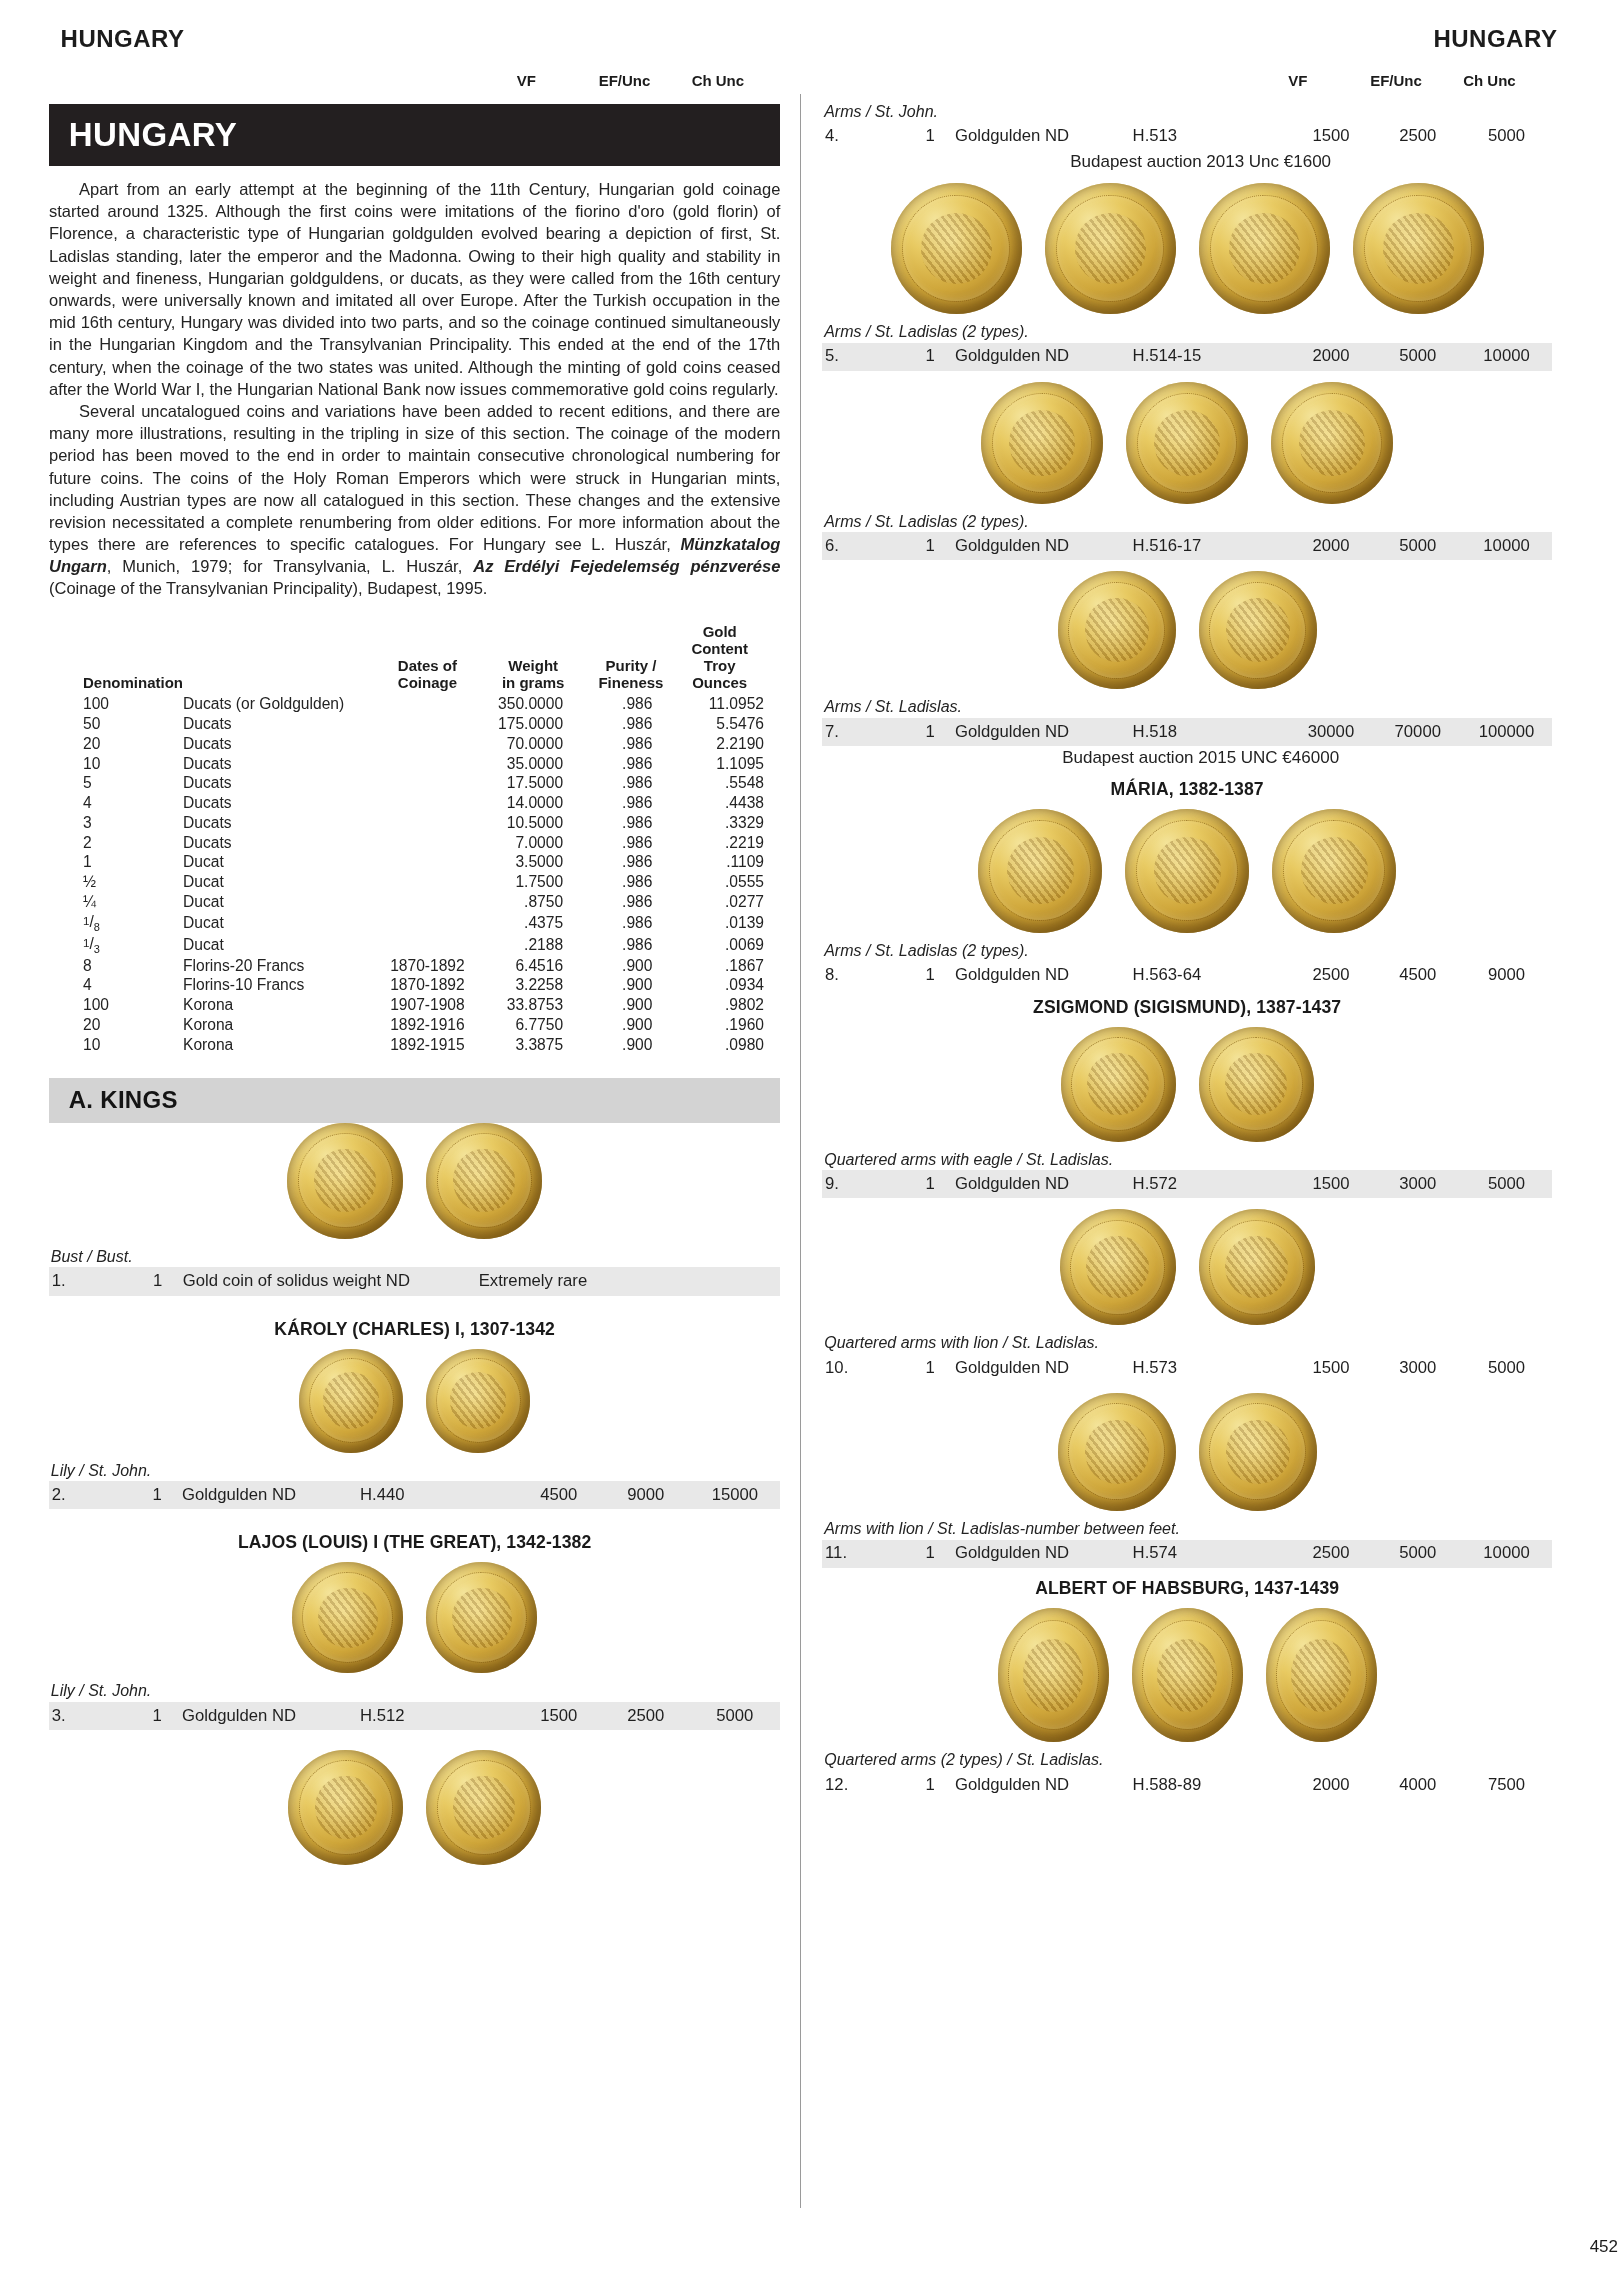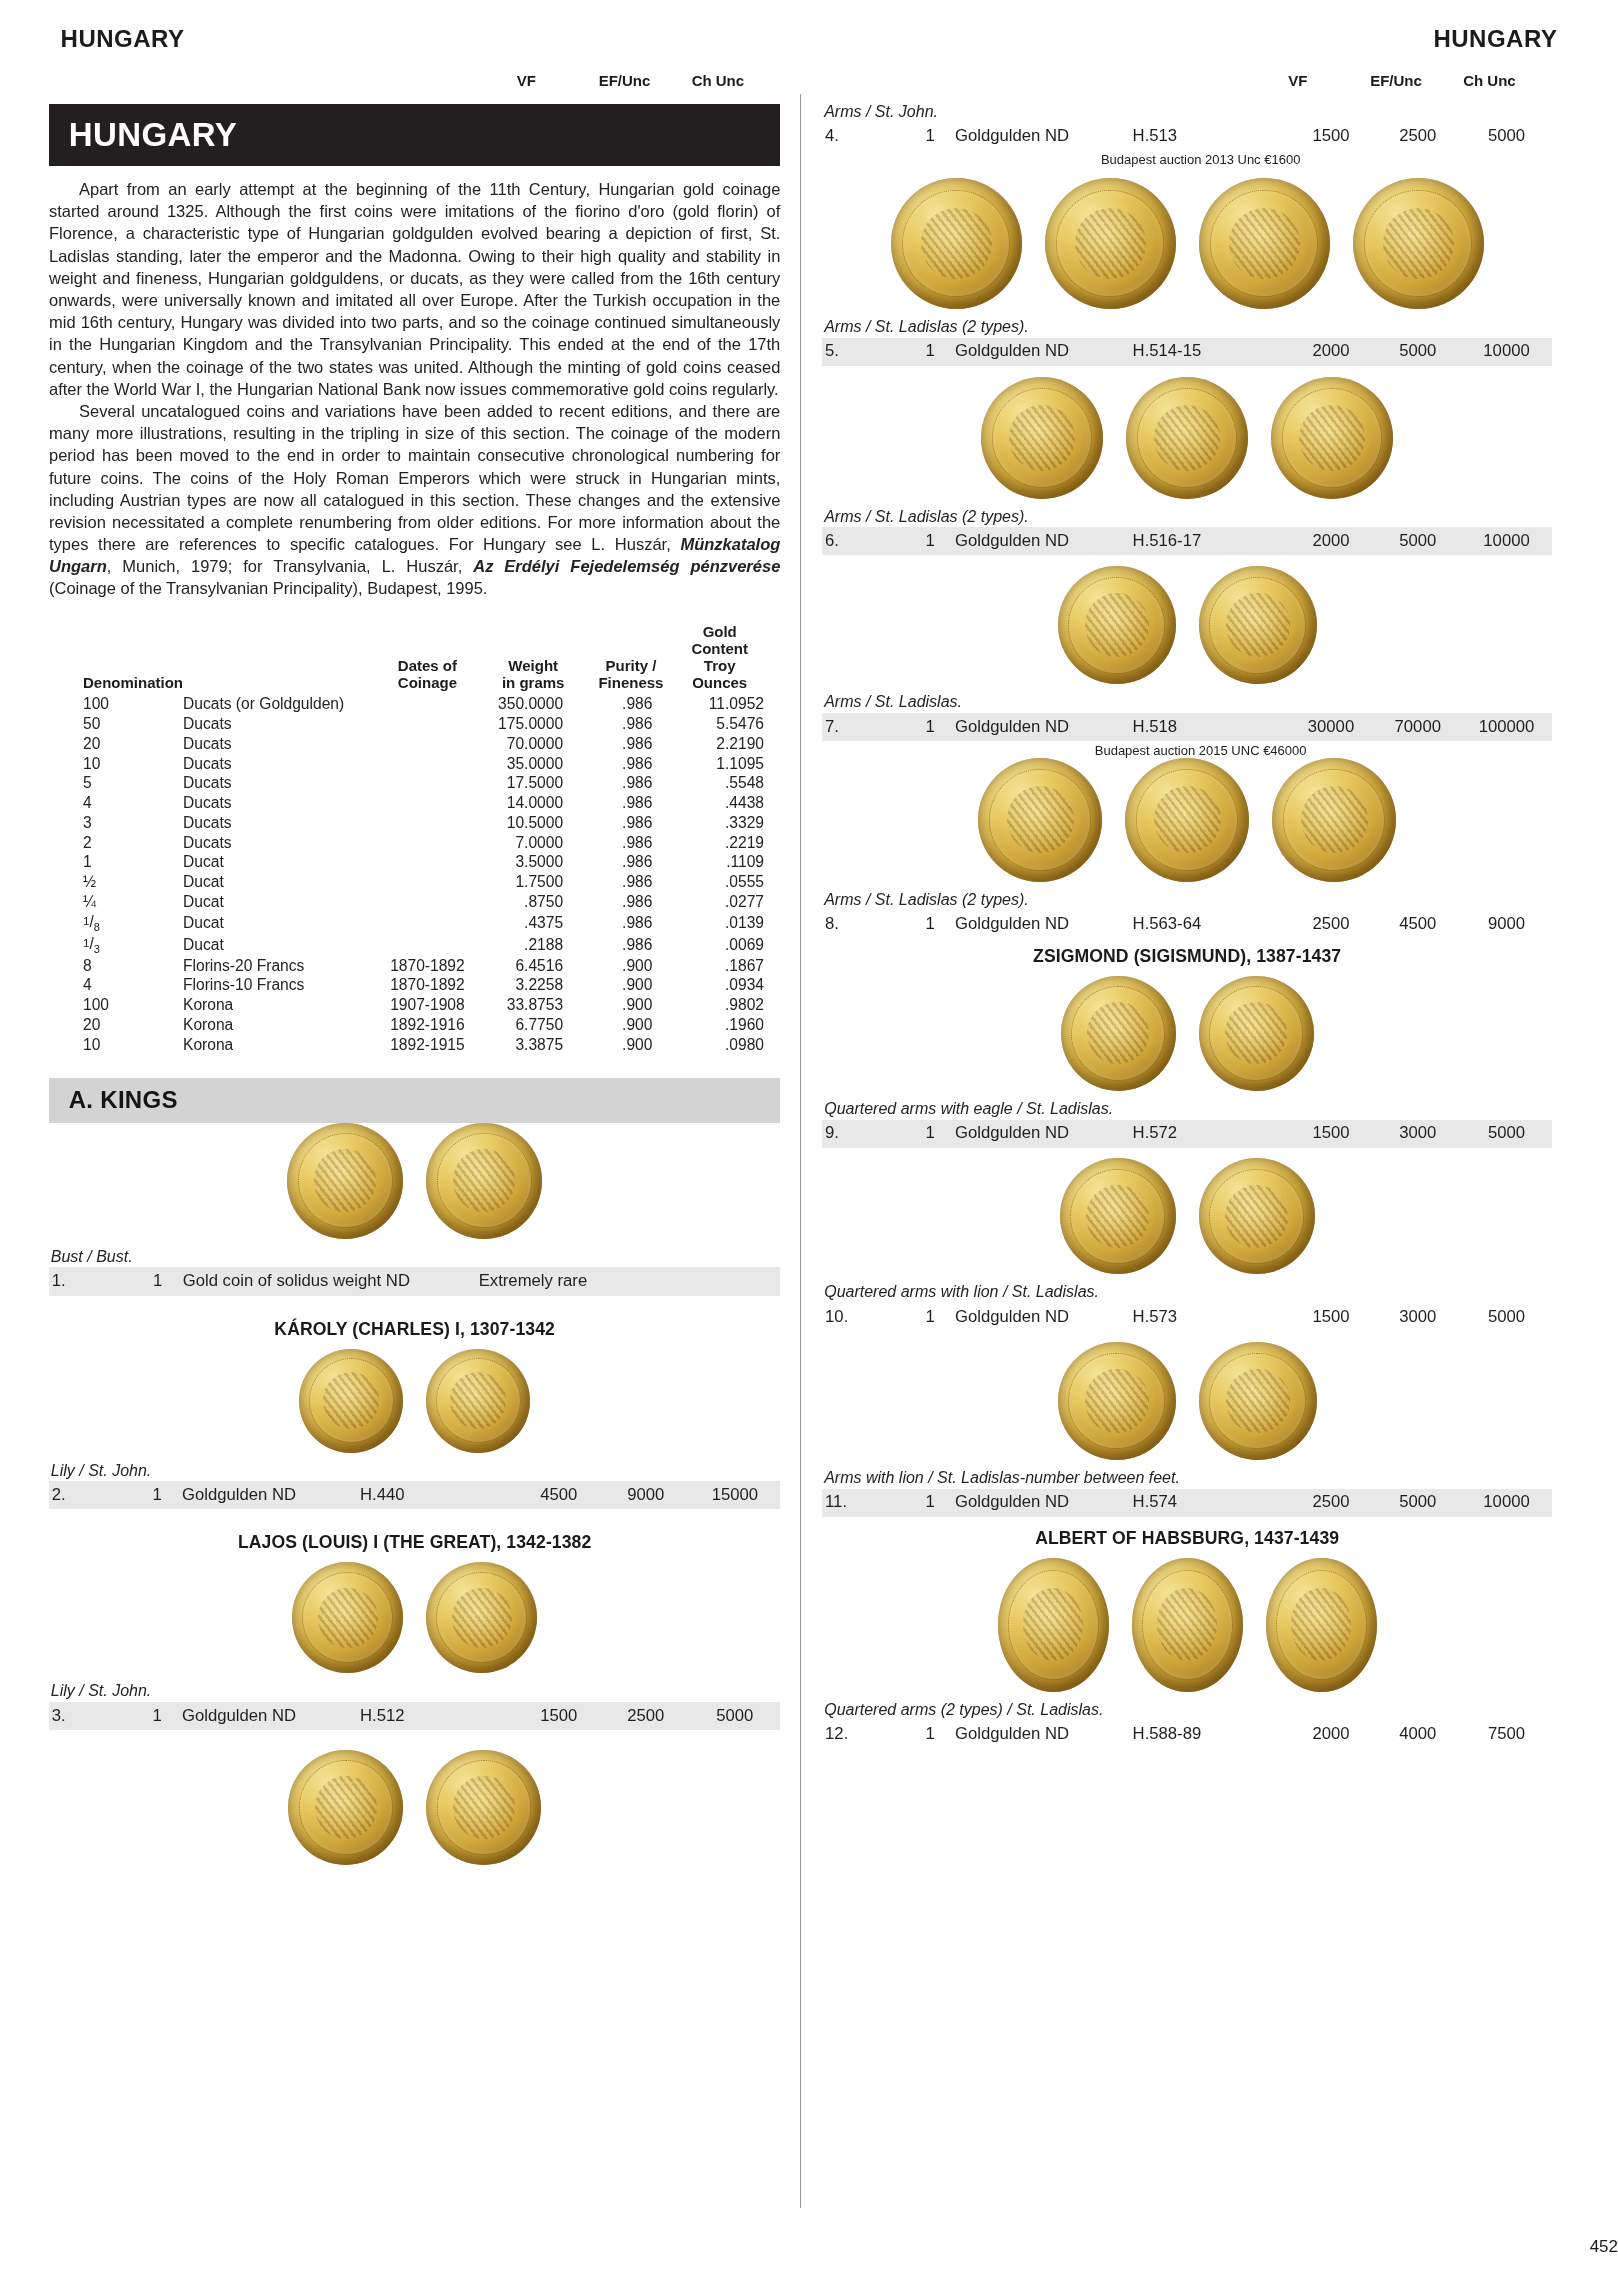--- a/index.html
+++ b/index.html
@@ -137,21 +137,21 @@
   .e-qty   { width:50px; text-align:center; }
   .e-name  { width:179px; }
   .e-ref   { width:159px; }
   .e-rare  { flex:1; }
   .e-p1, .e-p2, .e-p3 { text-align:center; }
   .e-p1 { width:82px; }
   .e-p2 { width:93px; }
   .e-p3 { width:86px; }
   .entry.wide .e-name { width:278px; }
   .note {
-    font-size:13px; color:#222; text-align:center;
+    font-size:17px; color:#222; text-align:center;
     margin:1.8px 0 0 0; padding-left:27px;
   }
 
   
   .folio {
     position:absolute; bottom:36px; left:0; right:0;
     text-align:right; font-size:17px; color:#1c1c1c;
   }
 </style>
 </head>
@@ -473,20 +473,21 @@
         <span class="e-no">7.</span>
         <span class="e-qty">1</span>
         <span class="e-name">Goldgulden ND</span>
         <span class="e-ref">H.518</span>
         <span class="e-p1">30000</span>
         <span class="e-p2">70000</span>
         <span class="e-p3">100000</span>
       </div>
       <div class="note">Budapest auction 2015 UNC €46000</div>
 
+      <div class="ruler" style="margin-top:10.7px;">MÁRIA, 1382-1387</div>
       <div class="coins">
         <div class="coin" style="width:124px;height:124px;"></div>
         <div class="coin" style="width:124px;height:124px;"></div>
         <div class="coin" style="width:124px;height:124px;"></div>
       </div>
       <div class="desc">Arms / St. Ladislas (2 types).</div>
       <div class="entry plain" style="background:transparent;">
         <span class="e-no">8.</span>
         <span class="e-qty">1</span>
         <span class="e-name">Goldgulden ND</span>

